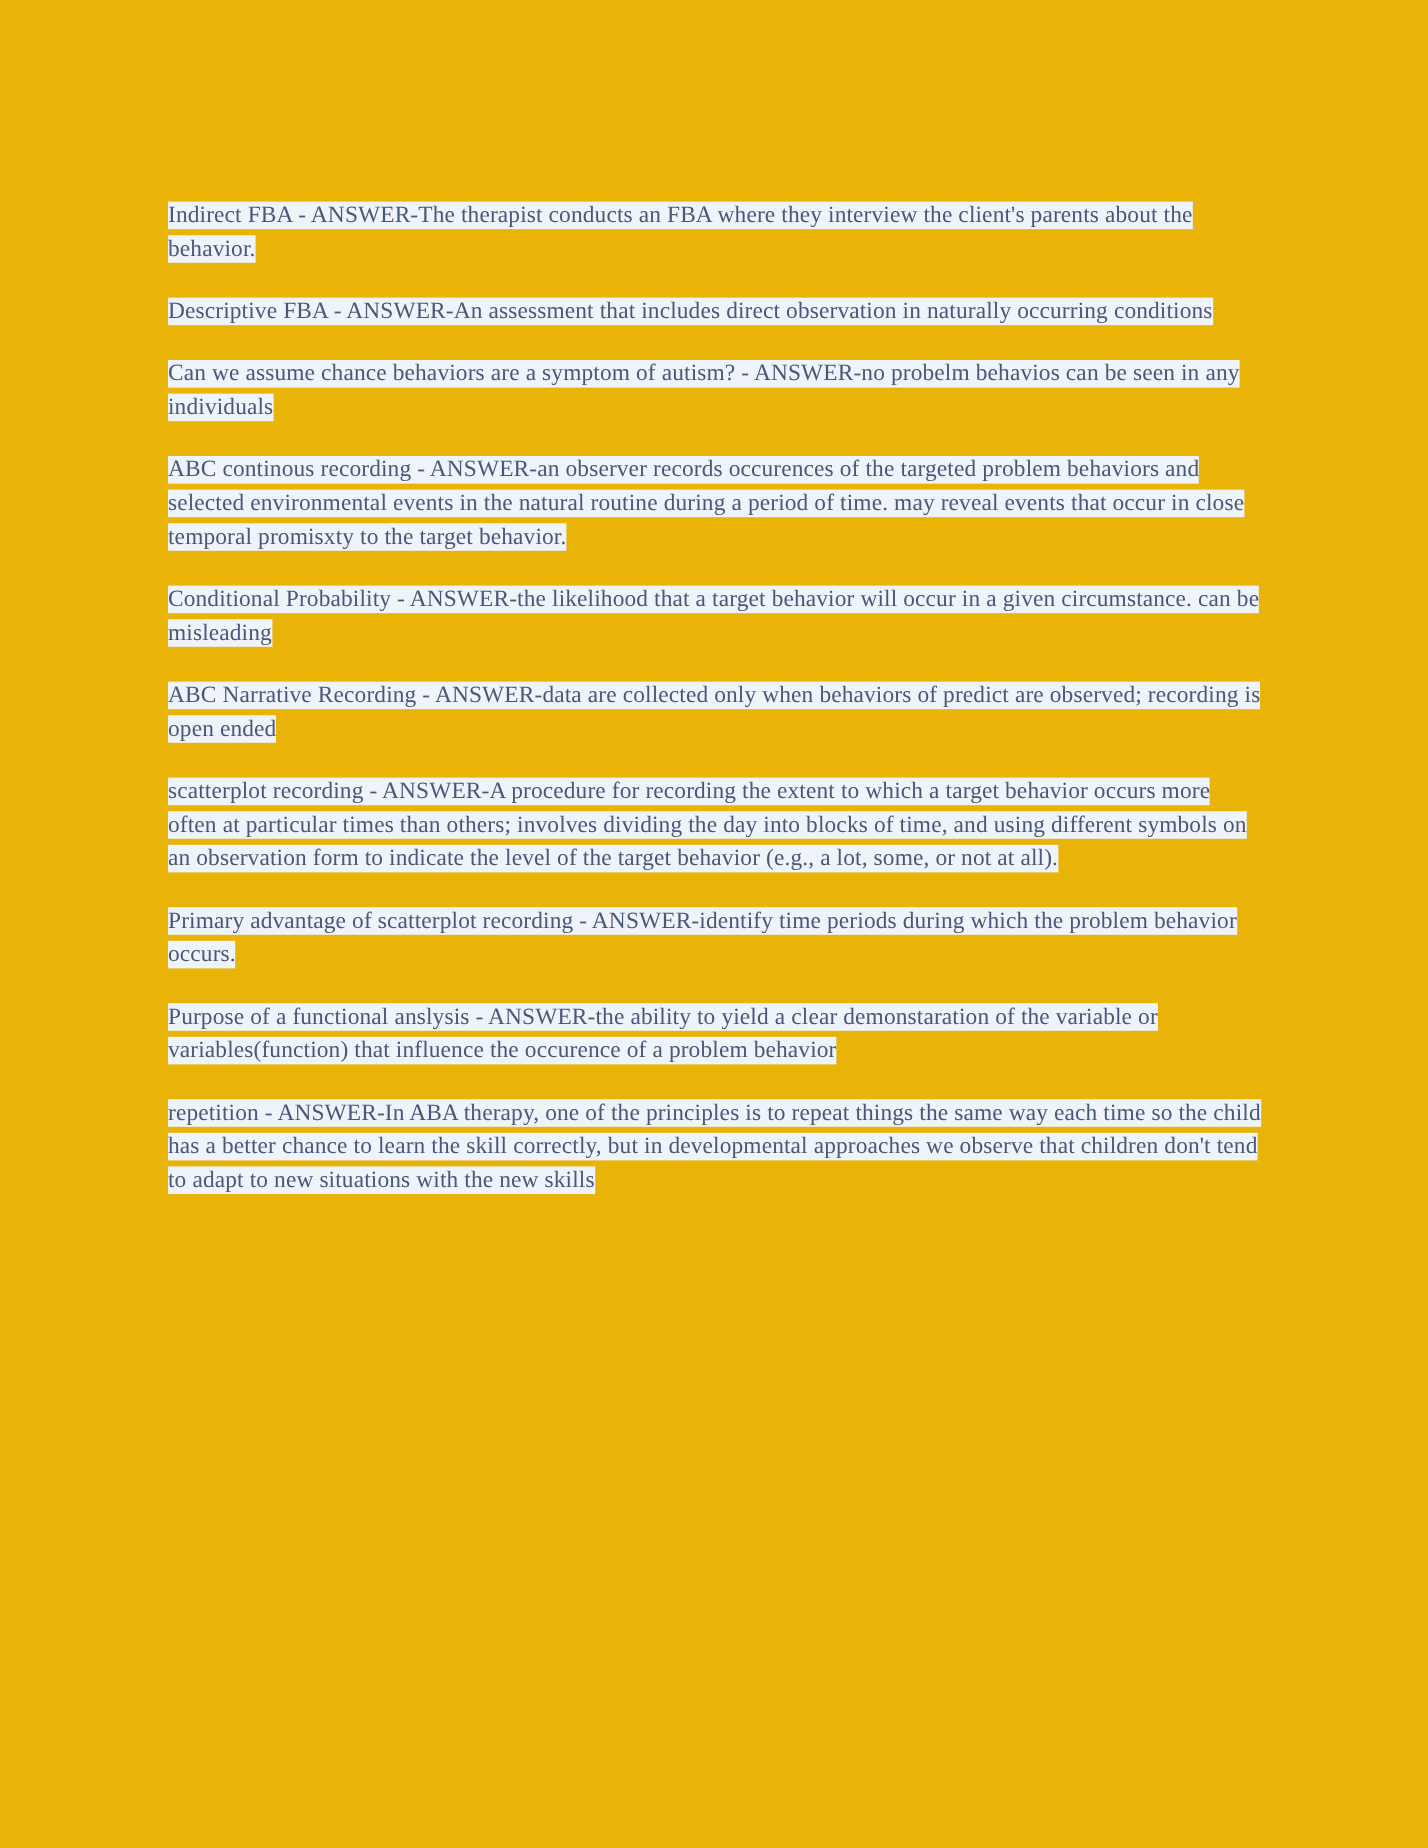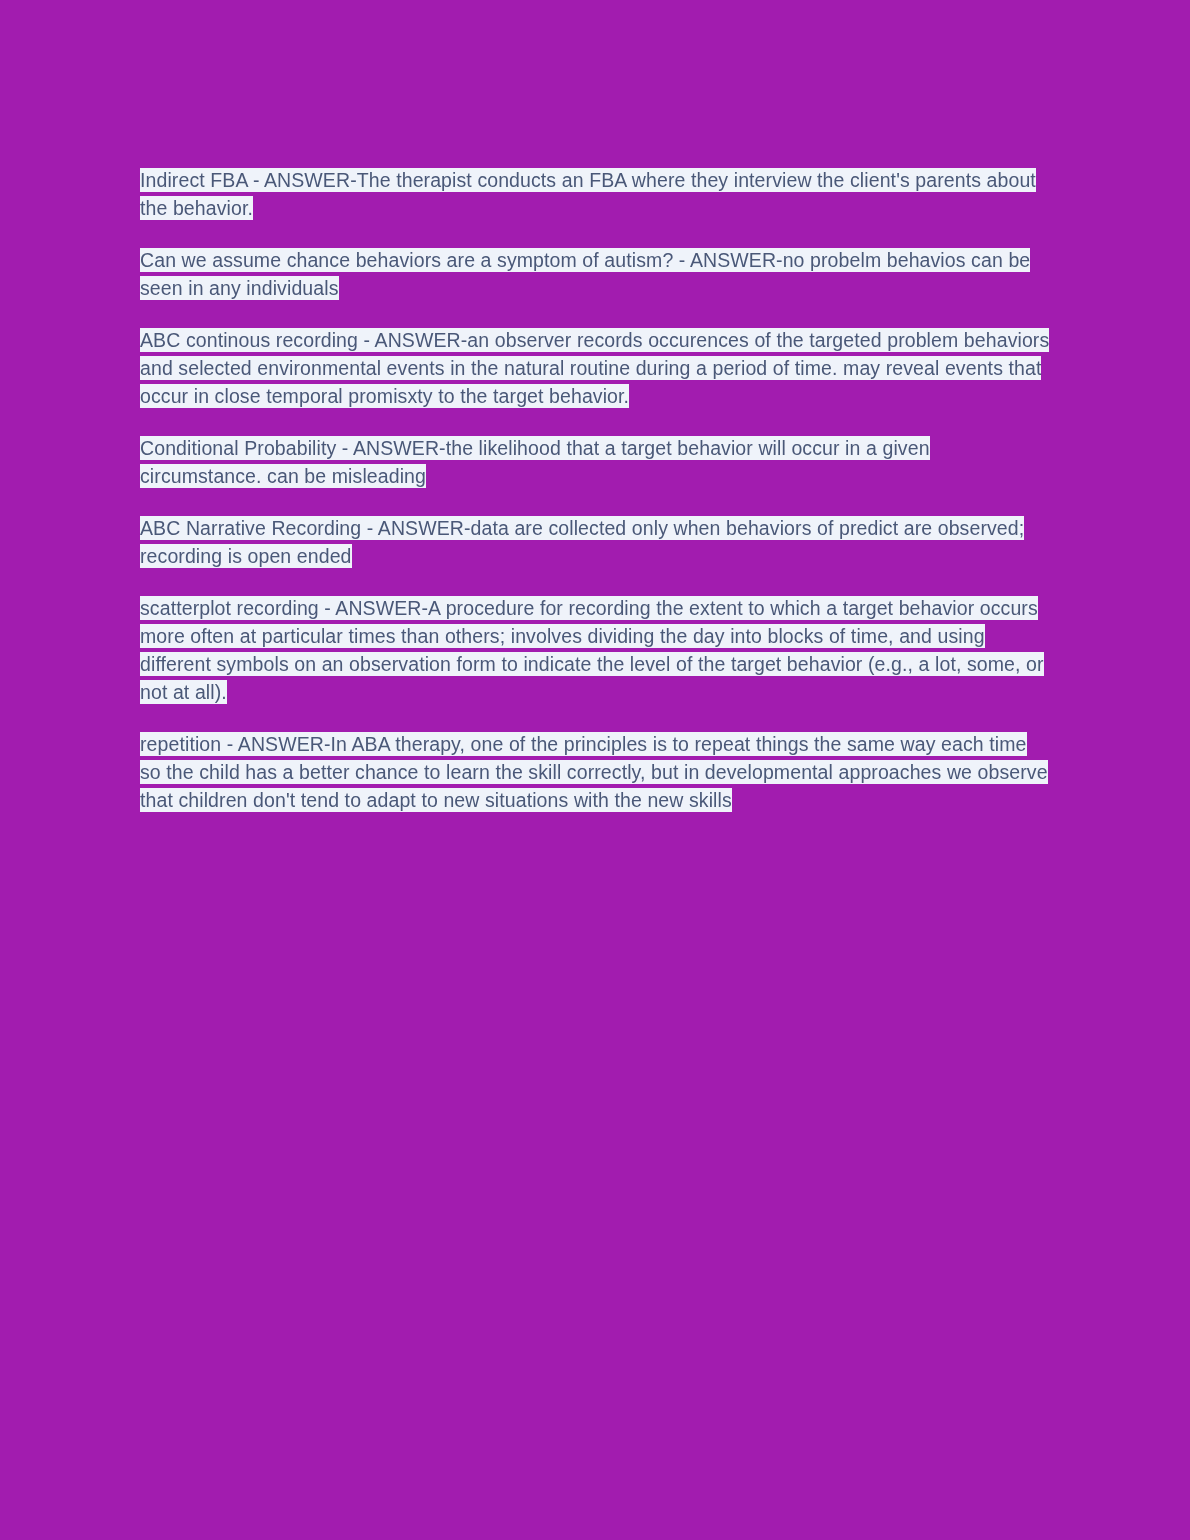--- a/index.html
+++ b/index.html
@@ -4,23 +4,23 @@
 <style>
   html, body {
     margin: 0;
     padding: 0;
     background: #ffffff;
   }
   .page {
     position: relative;
     width: 1190px;
     height: 1540px;
-    background: #a21caf;
+    background: #eab308;
     overflow: hidden;
-    font-family: Liberation Sans, sans-serif;
+    font-family: Liberation Serif, serif;
   }
   .content {
     position: absolute;
     left: 140px;
     top: 166px;
     width: 912px;
   }
   .para {
     margin: 0 0 24px 0;
     font-size: 19.5px;
@@ -34,20 +34,23 @@
     box-decoration-break: clone;
     padding: 1px 0;
   }
 </style>
 </head>
 <body>
 
 <div class="page">
   <div class="content">
     <p class="para"><span class="hl">Indirect FBA - ANSWER-The therapist conducts an FBA where they interview the client's parents about the behavior.</span></p>
+    <p class="para"><span class="hl">Descriptive FBA - ANSWER-An assessment that includes direct observation in naturally occurring conditions</span></p>
     <p class="para"><span class="hl">Can we assume chance behaviors are a symptom of autism? - ANSWER-no probelm behavios can be seen in any individuals</span></p>
     <p class="para"><span class="hl">ABC continous recording - ANSWER-an observer records occurences of the targeted problem behaviors and selected environmental events in the natural routine during a period of time. may reveal events that occur in close temporal promisxty to the target behavior.</span></p>
     <p class="para"><span class="hl">Conditional Probability - ANSWER-the likelihood that a target behavior will occur in a given circumstance. can be misleading</span></p>
     <p class="para"><span class="hl">ABC Narrative Recording - ANSWER-data are collected only when behaviors of predict are observed; recording is open ended</span></p>
     <p class="para"><span class="hl">scatterplot recording - ANSWER-A procedure for recording the extent to which a target behavior occurs more often at particular times than others; involves dividing the day into blocks of time, and using different symbols on an observation form to indicate the level of the target behavior (e.g., a lot, some, or not at all).</span></p>
+    <p class="para"><span class="hl">Primary advantage of scatterplot recording - ANSWER-identify time periods during which the problem behavior occurs.</span></p>
+    <p class="para"><span class="hl">Purpose of a functional anslysis - ANSWER-the ability to yield a clear demonstaration of the variable or variables(function) that influence the occurence of a problem behavior</span></p>
     <p class="para"><span class="hl">repetition - ANSWER-In ABA therapy, one of the principles is to repeat things the same way each time so the child has a better chance to learn the skill correctly, but in developmental approaches we observe that children don't tend to adapt to new situations with the new skills</span></p>
   </div>
 </div>
 
 </body></html>

